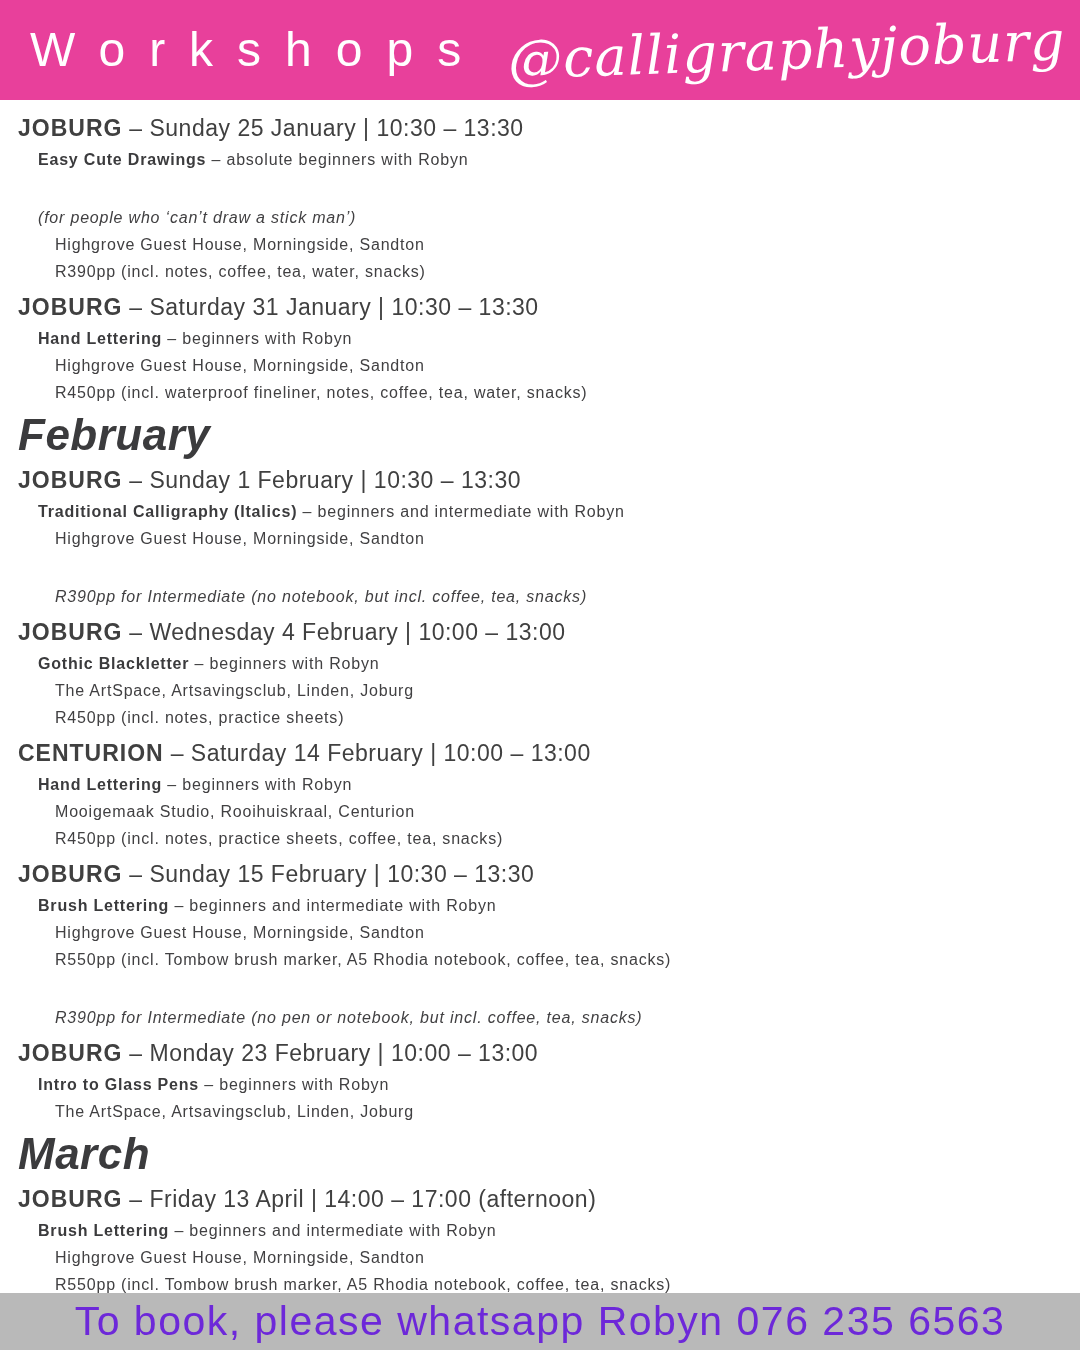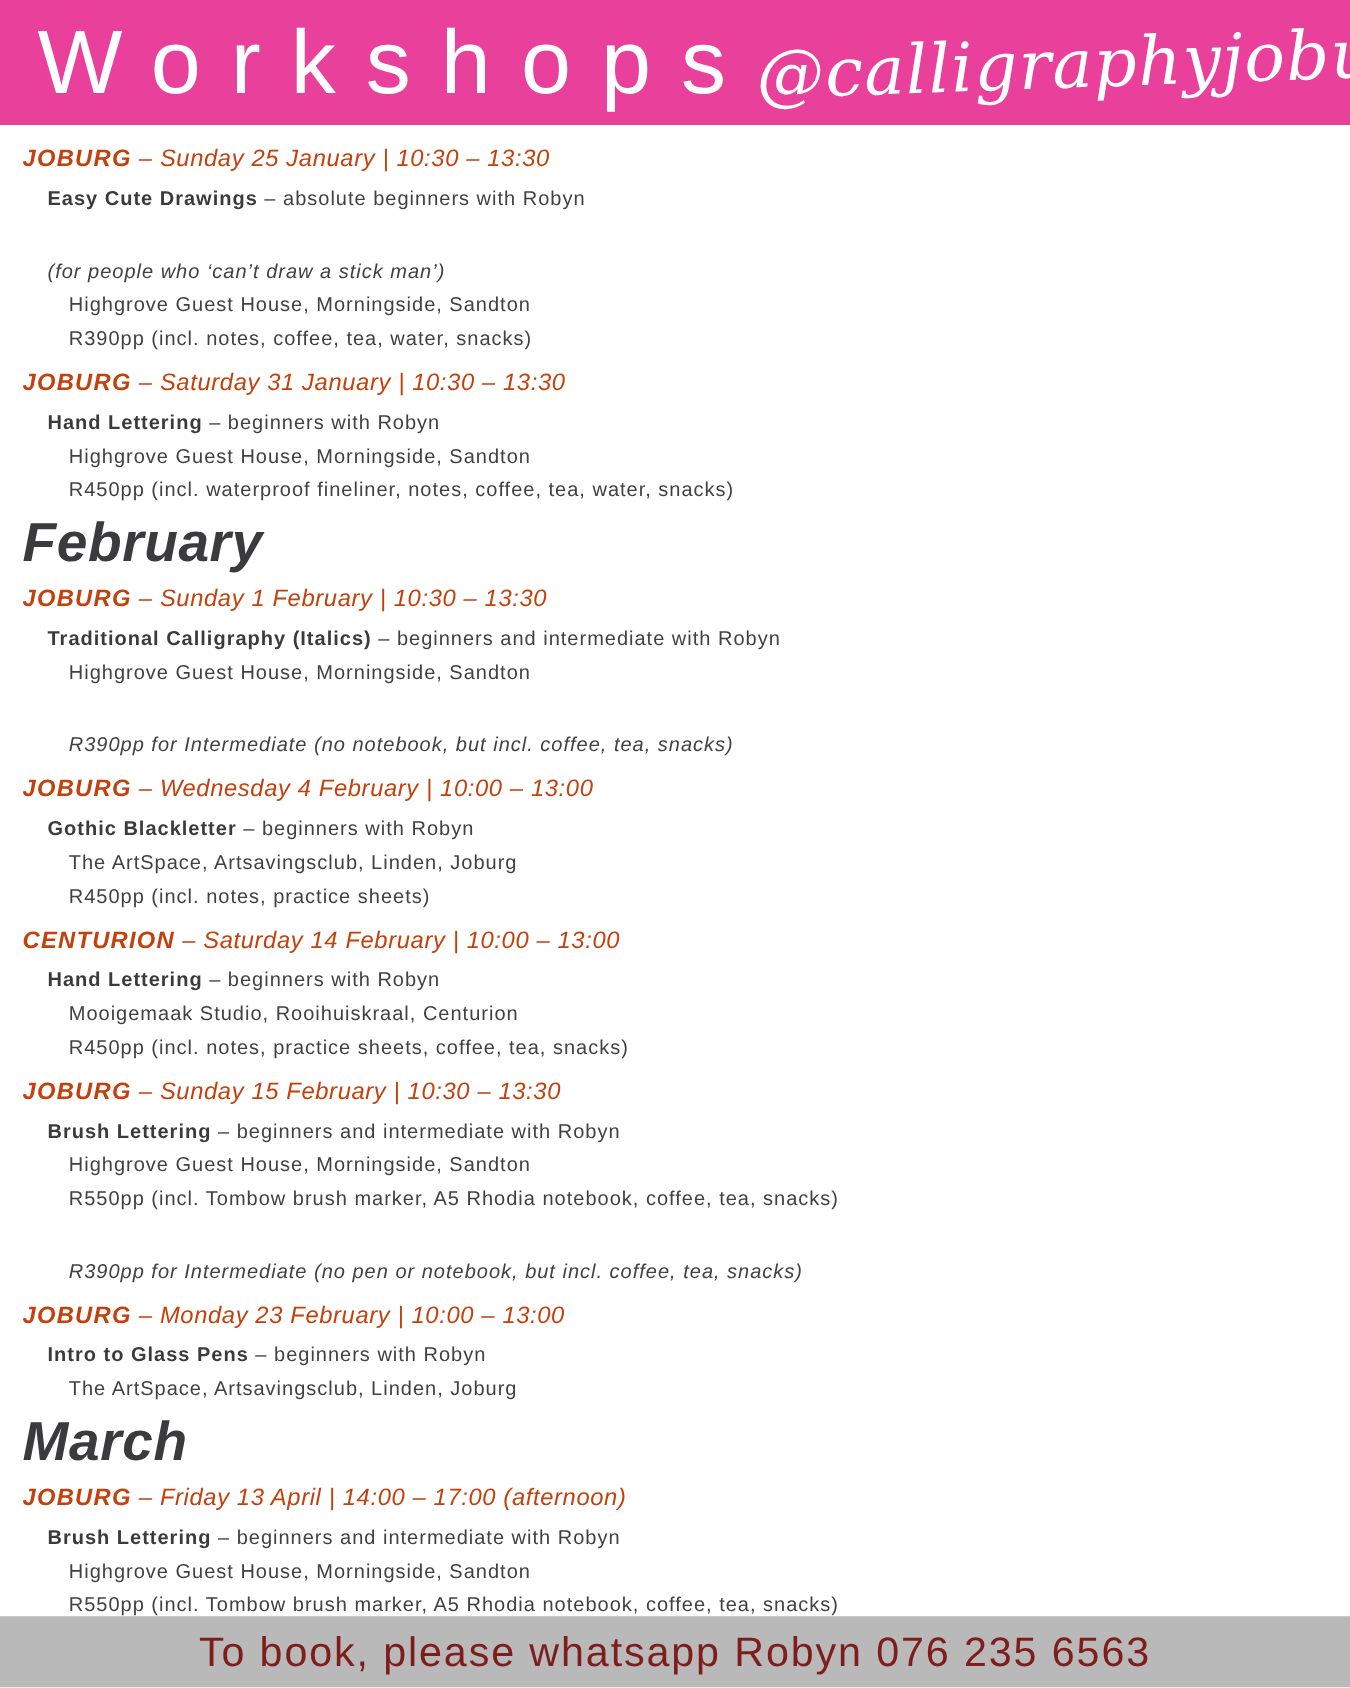--- a/index.html
+++ b/index.html
@@ -8,33 +8,33 @@
     display:flex;flex-direction:column;
     font-family:"Liberation Sans",sans-serif;
     -webkit-font-smoothing:antialiased;
   }
   
   .header{
     height:100px;flex:0 0 100px;background:#E8409B;
     display:flex;align-items:center;padding:0 14px 0 30px;box-sizing:border-box;
   }
   .header-title{
-    color:#fff;font-size:72px;line-height:100px;font-weight:400;
+    color:#fff;font-size:48px;line-height:100px;font-weight:400;
     letter-spacing:24px;white-space:nowrap;
   }
   .header-handle{
     margin-left:auto;color:#fff;font-family:"DejaVu Serif",serif;
     font-style:italic;font-size:54px;letter-spacing:1px;
     transform:rotate(-2deg);white-space:nowrap;
   }
   
   .content{flex:1 1 auto;overflow:hidden;padding:10px 10px 0 18px;box-sizing:border-box;}
   .entry{margin-bottom:4px;}
   .entry-heading{
-    color:#c2410c;font-style:italic;font-size:19px;line-height:36px;
+    color:#404040;font-size:23px;line-height:36px;
     letter-spacing:0.5px;white-space:nowrap;
   }
   .entry-heading .city{font-weight:bold;letter-spacing:1px;}
   .line{
     color:#414042;font-size:16px;line-height:27px;letter-spacing:0.8px;
     white-space:nowrap;
   }
   .line:empty{display:none;}
   .t-line{padding-left:20px;}
   .d-line{padding-left:37px;}
@@ -43,21 +43,21 @@
   .month{
     color:#3B3B3D;font-weight:bold;font-style:italic;font-size:44px;
     line-height:50px;margin:3px 0 2px 0;letter-spacing:0.5px;
   }
   
   .footer{
     flex:0 0 57px;height:57px;background:#B9B9B9;
     display:flex;align-items:center;justify-content:center;
   }
   .footer-text{
-    color:#7f1d1d;font-size:33px;letter-spacing:1.5px;white-space:nowrap;
+    color:#6d28d9;font-size:41px;letter-spacing:1.5px;white-space:nowrap;
   }
 </style>
 </head>
 <body>
 
 <div class="header">
   <span class="header-title">Workshops</span>
   <span class="header-handle">@calligraphyjoburg</span>
 </div>
 

